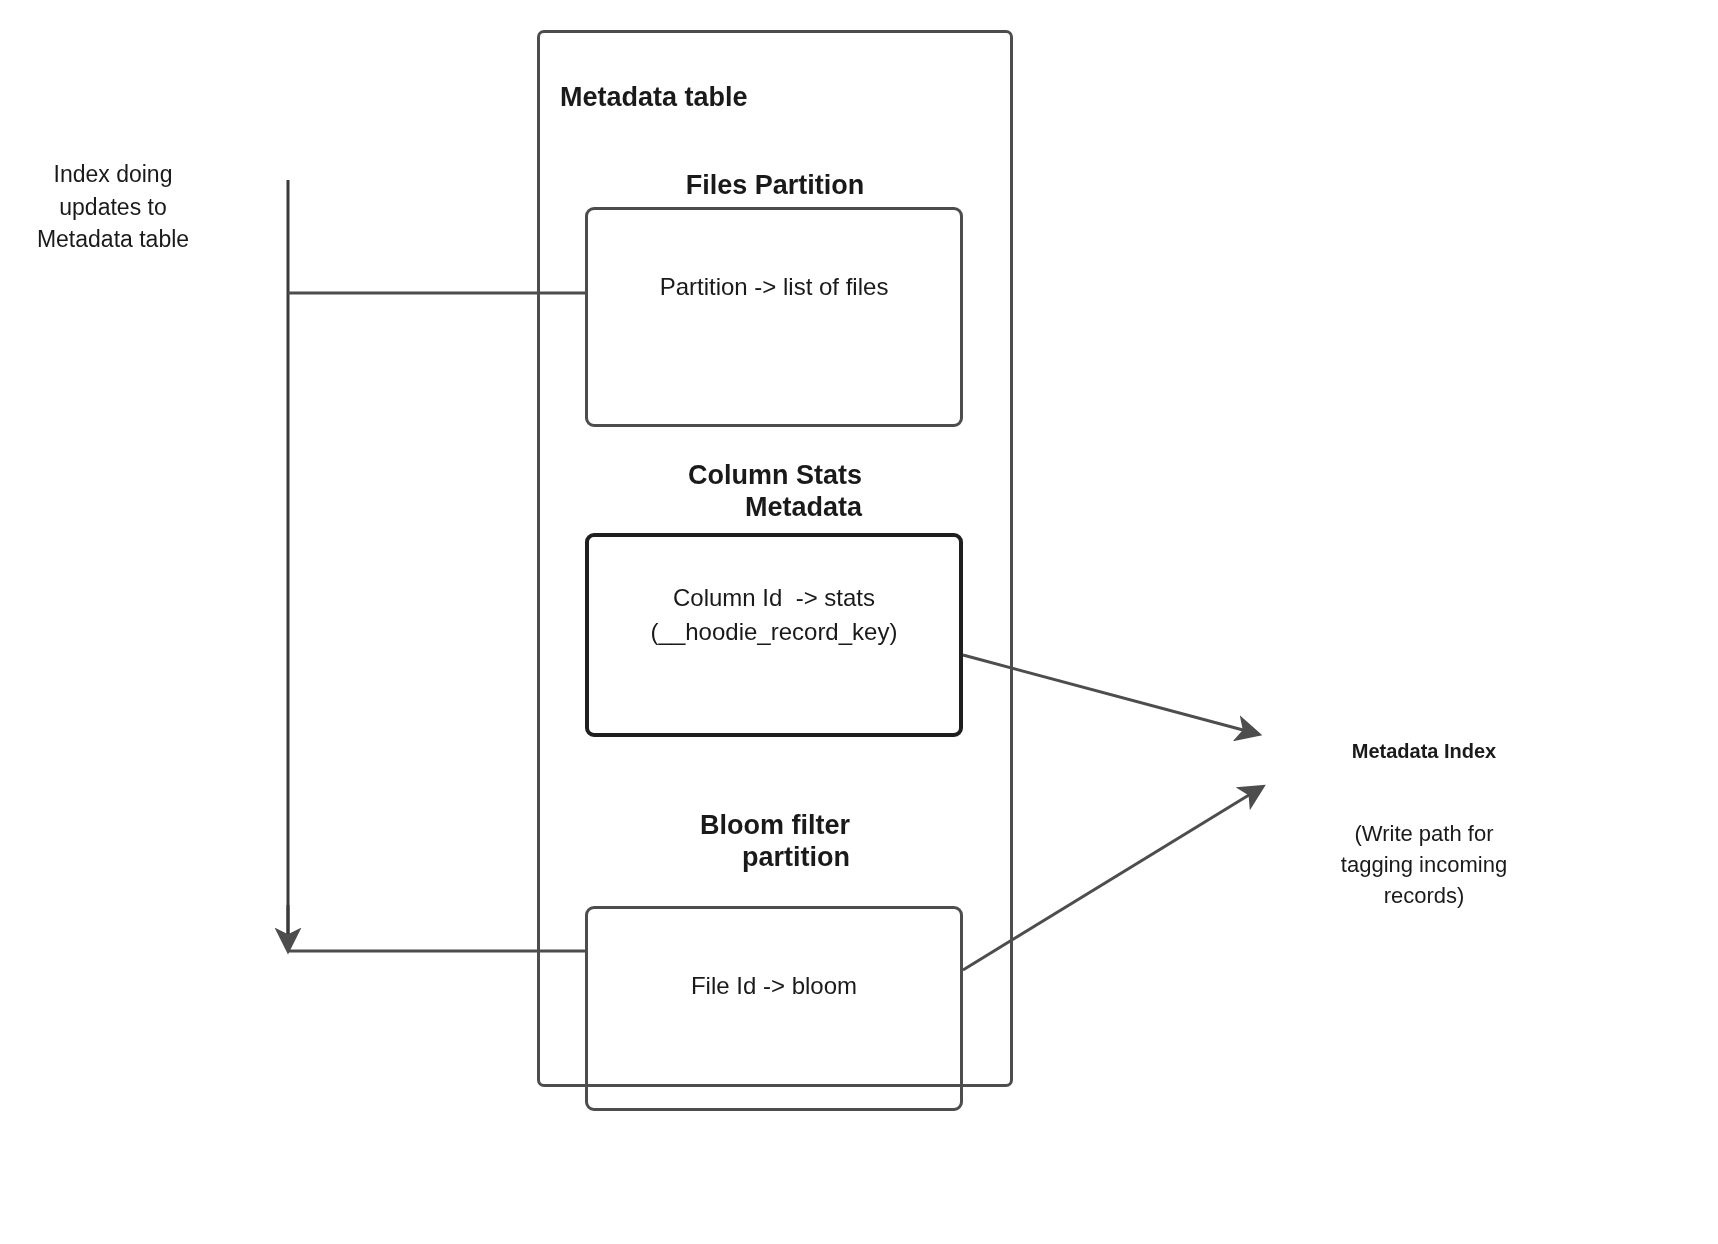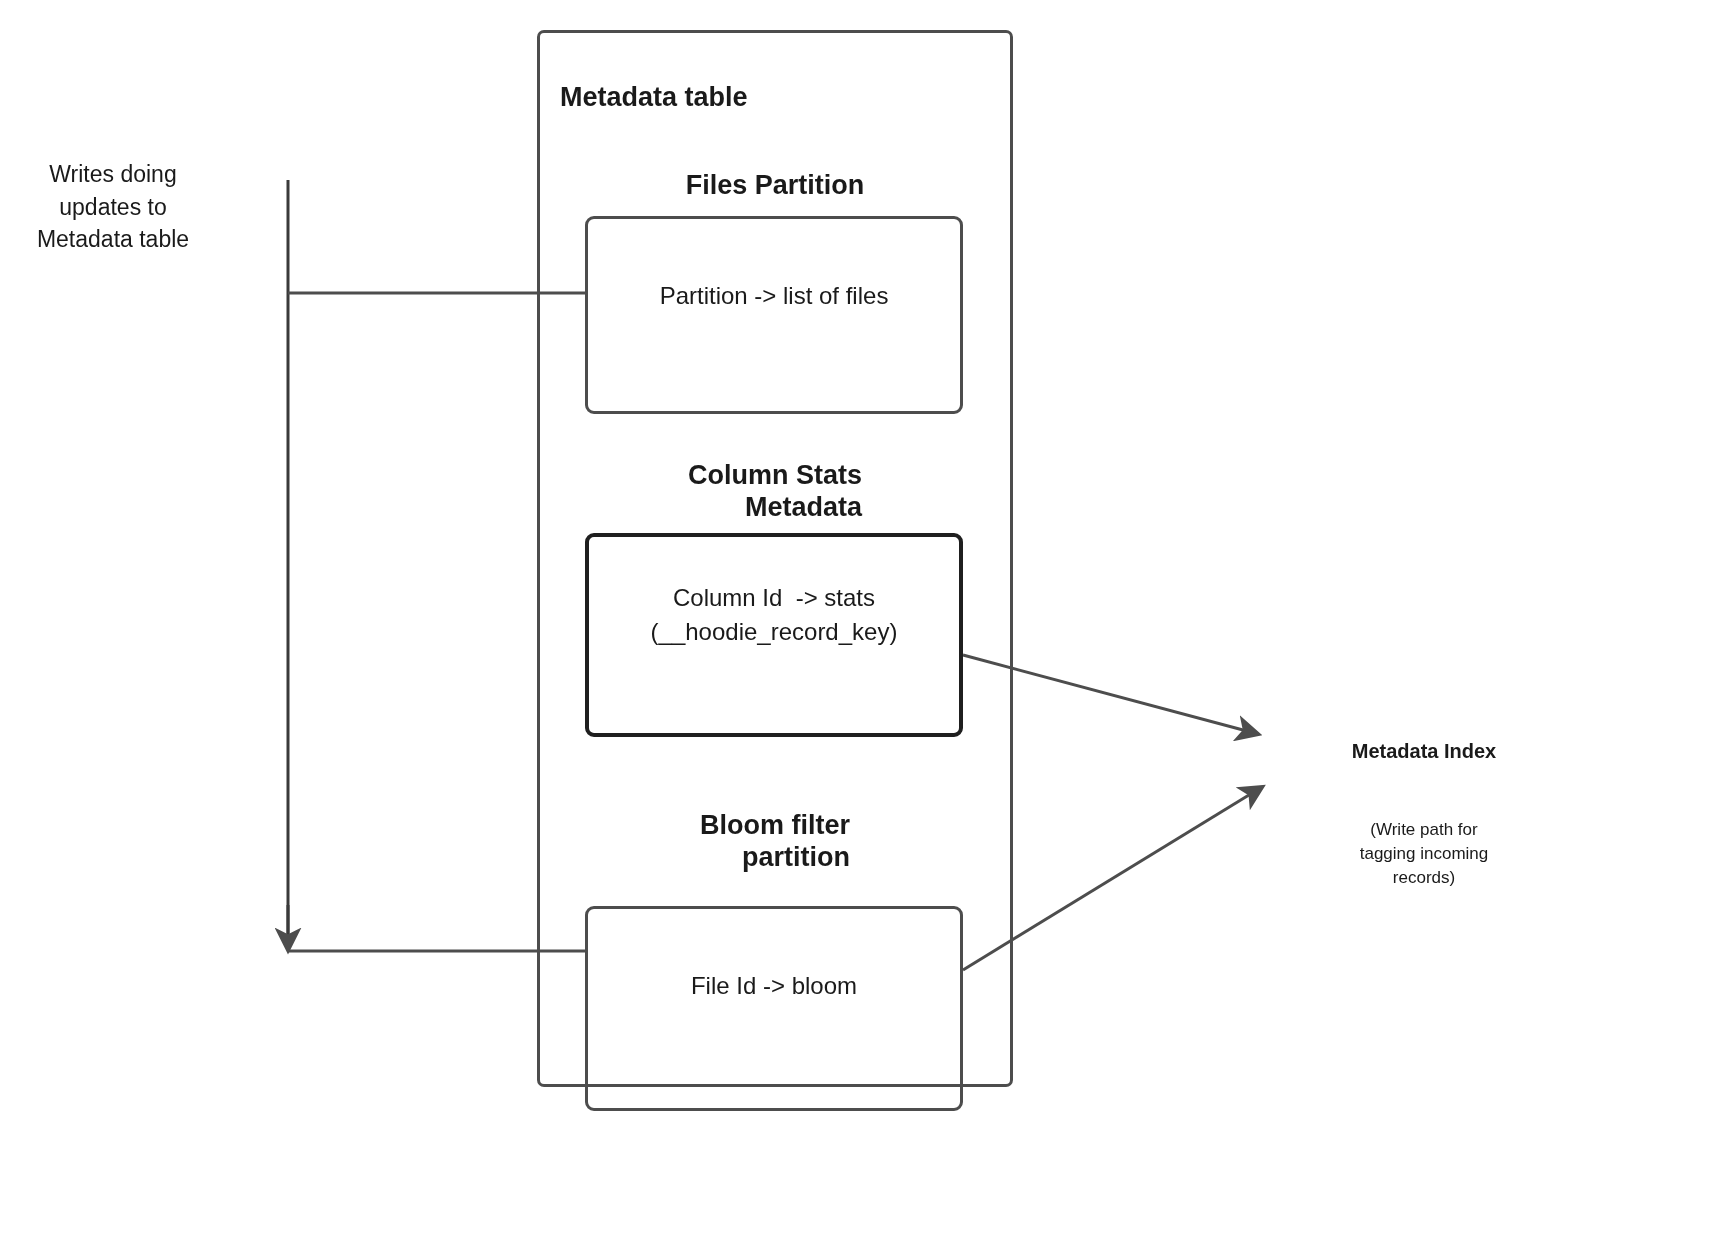--- a/index.html
+++ b/index.html
@@ -69,21 +69,21 @@
   
   .inner-box {
     position: absolute;
     left: 585px;
     width: 378px;
     border: 3px solid #4d4d4d;
     border-radius: 9px;
     box-sizing: border-box;
     background: transparent;
   }
-  #files-partition-box      { top: 216px;  height: 198px; }
+  #files-partition-box      { top: 207px;  height: 220px; }
   #column-stats-box         { top: 533px;  height: 204px; border-color: #1f1f1f; border-width: 4px; }
   #bloom-filter-box         { top: 906px;  height: 205px; }
 
   .box-text {
     position: absolute;
     left: 50%;
     transform: translateX(-50%);
     text-align: center;
     font-size: 24px;
     white-space: pre;
@@ -103,21 +103,21 @@
 
   
   #metadata-index-title {
     left: 1424px;
     top: 740px;
     font-size: 20px;
   }
   #metadata-index-note {
     left: 1424px;
     top: 818px;
-    font-size: 17px;
+    font-size: 22px;
     line-height: 1.42;
   }
 </style>
 </head>
 <body>
 
 <div id="canvas">
 
   <svg class="svg-layer" viewBox="0 0 1718 1244" xmlns="http://www.w3.org/2000/svg">
     <defs>
@@ -133,21 +133,21 @@
 
     <path d="M 288 293 L 585 293" fill="none" stroke="#4d4d4d" stroke-width="3"></path>
 
     <path d="M 288 951 L 585 951" fill="none" stroke="#4d4d4d" stroke-width="3"></path>
 
     <path d="M 963 655 L 1258 734" fill="none" stroke="#4d4d4d" stroke-width="3" marker-end="url(#arrow-solid)"></path>
 
     <path d="M 963 970 L 1262 787" fill="none" stroke="#4d4d4d" stroke-width="3" marker-end="url(#arrow-solid)"></path>
   </svg>
 
-  <div class="txt center" id="writes-label">Writes doing
+  <div class="txt center" id="writes-label">Index doing
 updates to
 Metadata table</div>
 
   <div id="metadata-table-container">
   </div>
 
   <div class="txt bold" id="metadata-table-title">Metadata table</div>
 
   <div class="txt bold section-heading" id="files-partition-heading">Files Partition</div>
 

